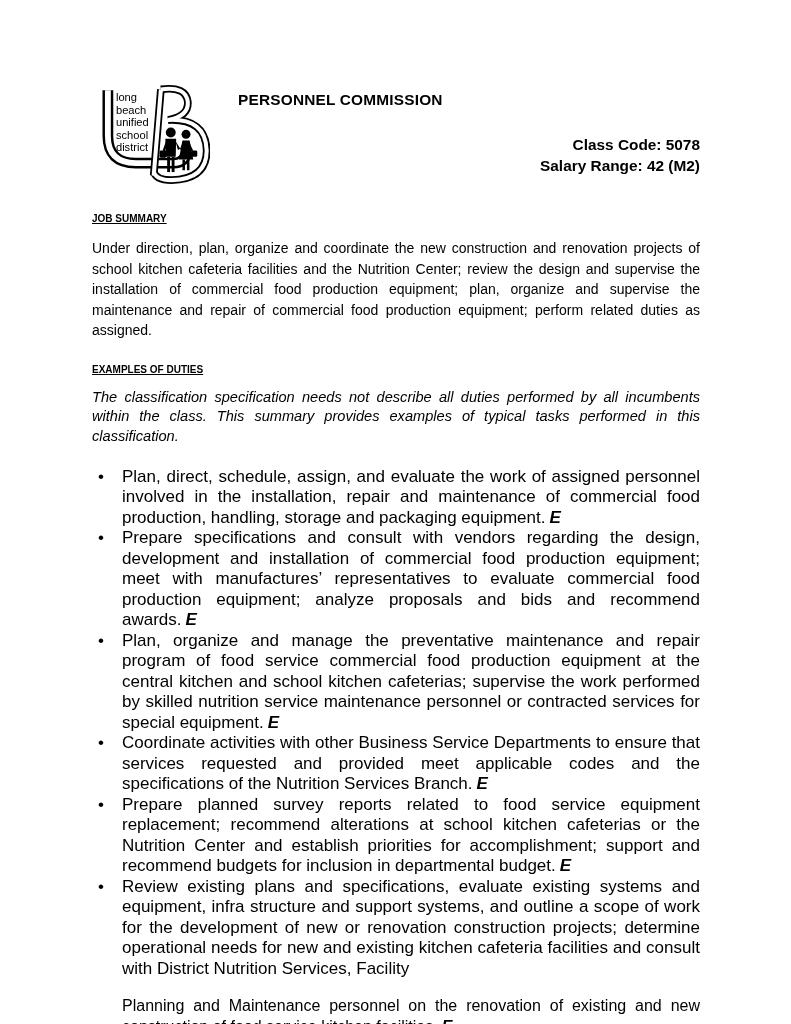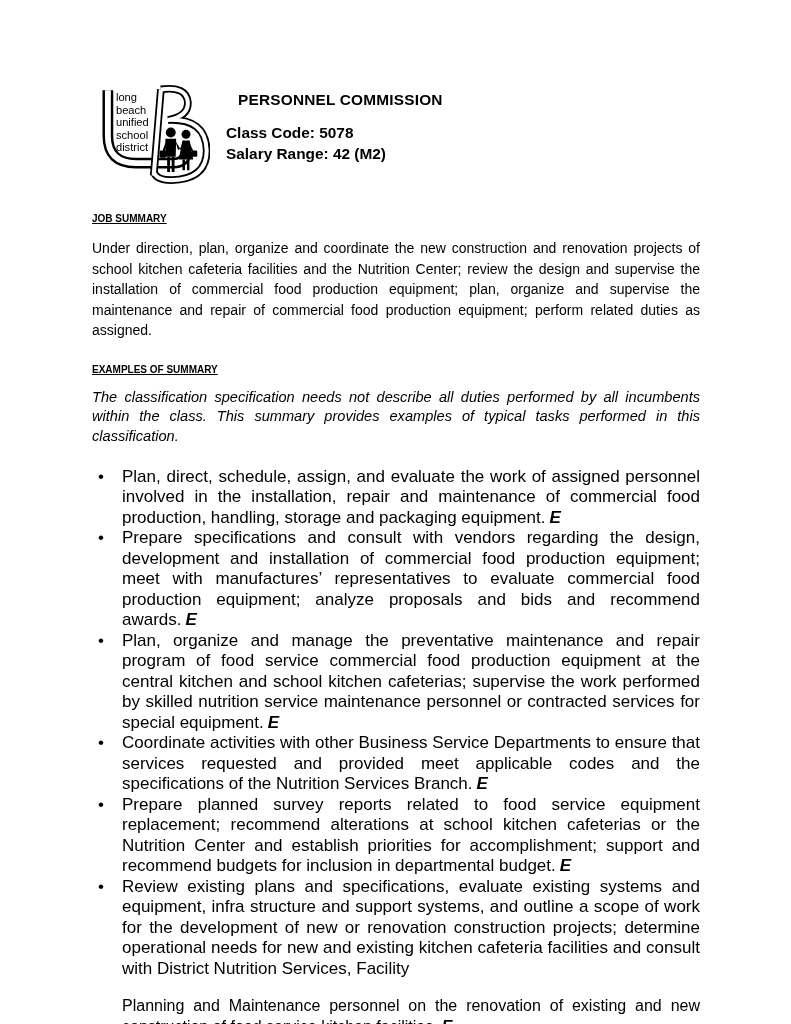--- a/index.html
+++ b/index.html
@@ -18,22 +18,22 @@
   .header { display: flex; align-items: flex-start; }
   .logo-box { width: 118px; flex: 0 0 118px; }
   .logo-box svg { display: block; }
   .header-right { flex: 1; padding-left: 16px; }
   .org-title {
     font-size: 15.4px; font-weight: bold; letter-spacing: 0.2px;
     margin-top: 7px;
     margin-left: 12px;
   }
   .codes {
-    text-align: left; font-weight: bold; font-size: 15.4px;
-    line-height: 21px; margin-top: 13px;
+    text-align: right; font-weight: bold; font-size: 15.4px;
+    line-height: 21px; margin-top: 25px;
   }
   .doc-title {
     text-align: center; font-weight: bold; font-size: 15.4px;
     text-decoration: underline; margin-top: 18px; letter-spacing: 0.1px;
   }
   .section-heading {
     font-weight: bold; font-size: 10px; text-decoration: underline;
     margin-top: 23px;
   }
   .body-par {
@@ -118,21 +118,21 @@
         <div>Salary Range: 42 (M2)</div>
       </div>
     </div>
   </div>
 
 
   <div class="section-heading">JOB SUMMARY</div>
 
   <div class="body-par">Under direction, plan, organize and coordinate the new construction and renovation projects of school kitchen cafeteria facilities and the Nutrition Center; review the design and supervise the installation of commercial food production equipment; plan, organize and supervise the maintenance and repair of commercial food production equipment; perform related duties as assigned.</div>
 
-  <div class="section-heading">EXAMPLES OF SUMMARY</div>
+  <div class="section-heading">EXAMPLES OF DUTIES</div>
 
   <div class="note">The classification specification needs not describe all duties performed by all incumbents within the class. This summary provides examples of typical tasks performed in this classification.</div>
 
   <ul class="duties">
     <li><span>Plan, direct, schedule, assign, and evaluate the work of assigned personnel involved in the installation, repair and maintenance of commercial food production, handling, storage and packaging equipment.</span><span class="emark">E</span></li>
     <li><span>Prepare specifications and consult with vendors regarding the design, development and installation of commercial food production equipment; meet with manufactures’ representatives to evaluate commercial food production equipment; analyze proposals and bids and recommend awards.</span><span class="emark">E</span></li>
     <li><span>Plan, organize and manage the preventative maintenance and repair program of food service commercial food production equipment at the central kitchen and school kitchen cafeterias; supervise the work performed by skilled nutrition service maintenance personnel or contracted services for special equipment.</span><span class="emark">E</span></li>
     <li><span>Coordinate activities with other Business Service Departments to ensure that services requested and provided meet applicable codes and the specifications of the Nutrition Services Branch.</span><span class="emark">E</span></li>
     <li><span>Prepare planned survey reports related to food service equipment replacement; recommend alterations at school kitchen cafeterias or the Nutrition Center and establish priorities for accomplishment; support and recommend budgets for inclusion in departmental budget.</span><span class="emark">E</span></li>
     <li><span>Review existing plans and specifications, evaluate existing systems and equipment, infra structure and support systems, and outline a scope of work for the development of new or renovation construction projects; determine operational needs for new and existing kitchen cafeteria facilities and consult with District Nutrition Services, Facility</span><span class="emark"></span></li>

